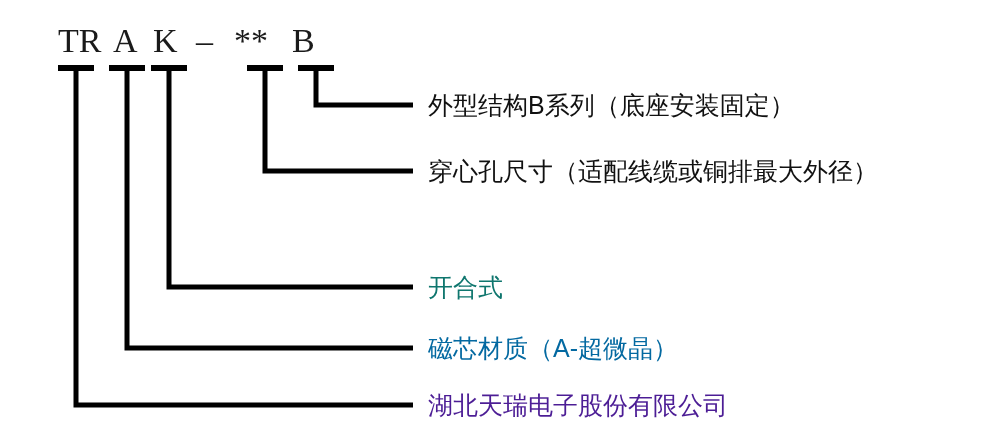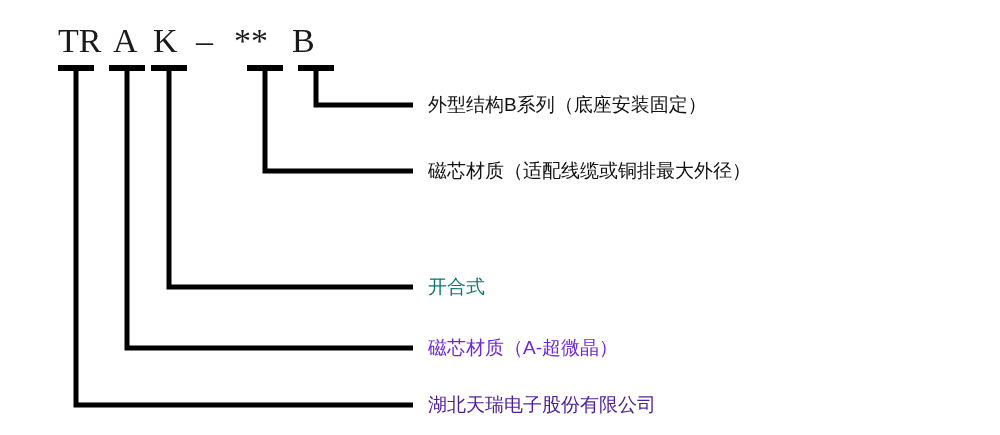--- a/index.html
+++ b/index.html
@@ -31,21 +31,21 @@
     font-family: "Liberation Serif", "DejaVu Serif", serif;
     font-size: 34px;
     line-height: 34px;
     color: #1a1a1a;
     white-space: pre;
     letter-spacing: 0px;
   }
   .callout-label {
     position: absolute;
     font-family: "Liberation Sans", "DejaVu Sans", sans-serif;
-    font-size: 19px;
+    font-size: 25px;
     line-height: 30px;
     color: #111111;
     white-space: nowrap;
   }
 </style>
 </head>
 <body>
 
 <div id="diagram-root">
 
@@ -70,19 +70,19 @@
       <div class="code-text" style="left: 58px; top: 24px;">TR</div>
       <div class="code-text" style="left: 113px; top: 24px;">A</div>
       <div class="code-text" style="left: 153px; top: 24px;">K</div>
       <div class="code-text" style="left: 196px; top: 24px;">–</div>
       <div class="code-text" style="left: 234px; top: 24px;">**</div>
       <div class="code-text" style="left: 292px; top: 24px;">B</div>
     </div>
 
   <div id="label-layer">
       <div class="callout-label" style="left: 428px; top: 90px; color: rgb(17, 17, 17);">外型结构B系列（底座安装固定）</div>
-      <div class="callout-label" style="left: 428px; top: 156px; color: rgb(17, 17, 17);">磁芯材质（适配线缆或铜排最大外径）</div>
+      <div class="callout-label" style="left: 428px; top: 156px; color: rgb(17, 17, 17);">穿心孔尺寸（适配线缆或铜排最大外径）</div>
       <div class="callout-label" style="left: 428px; top: 272px; color: #0f766e;">开合式</div>
-      <div class="callout-label" style="left: 428px; top: 333px; color: #6d28d9;">磁芯材质（A-超微晶）</div>
+      <div class="callout-label" style="left: 428px; top: 333px; color: #0369a1;">磁芯材质（A-超微晶）</div>
       <div class="callout-label" style="left: 428px; top: 390px; color: #4c1d95;">湖北天瑞电子股份有限公司</div>
     </div>
 
 </div>
 
 </body></html>

